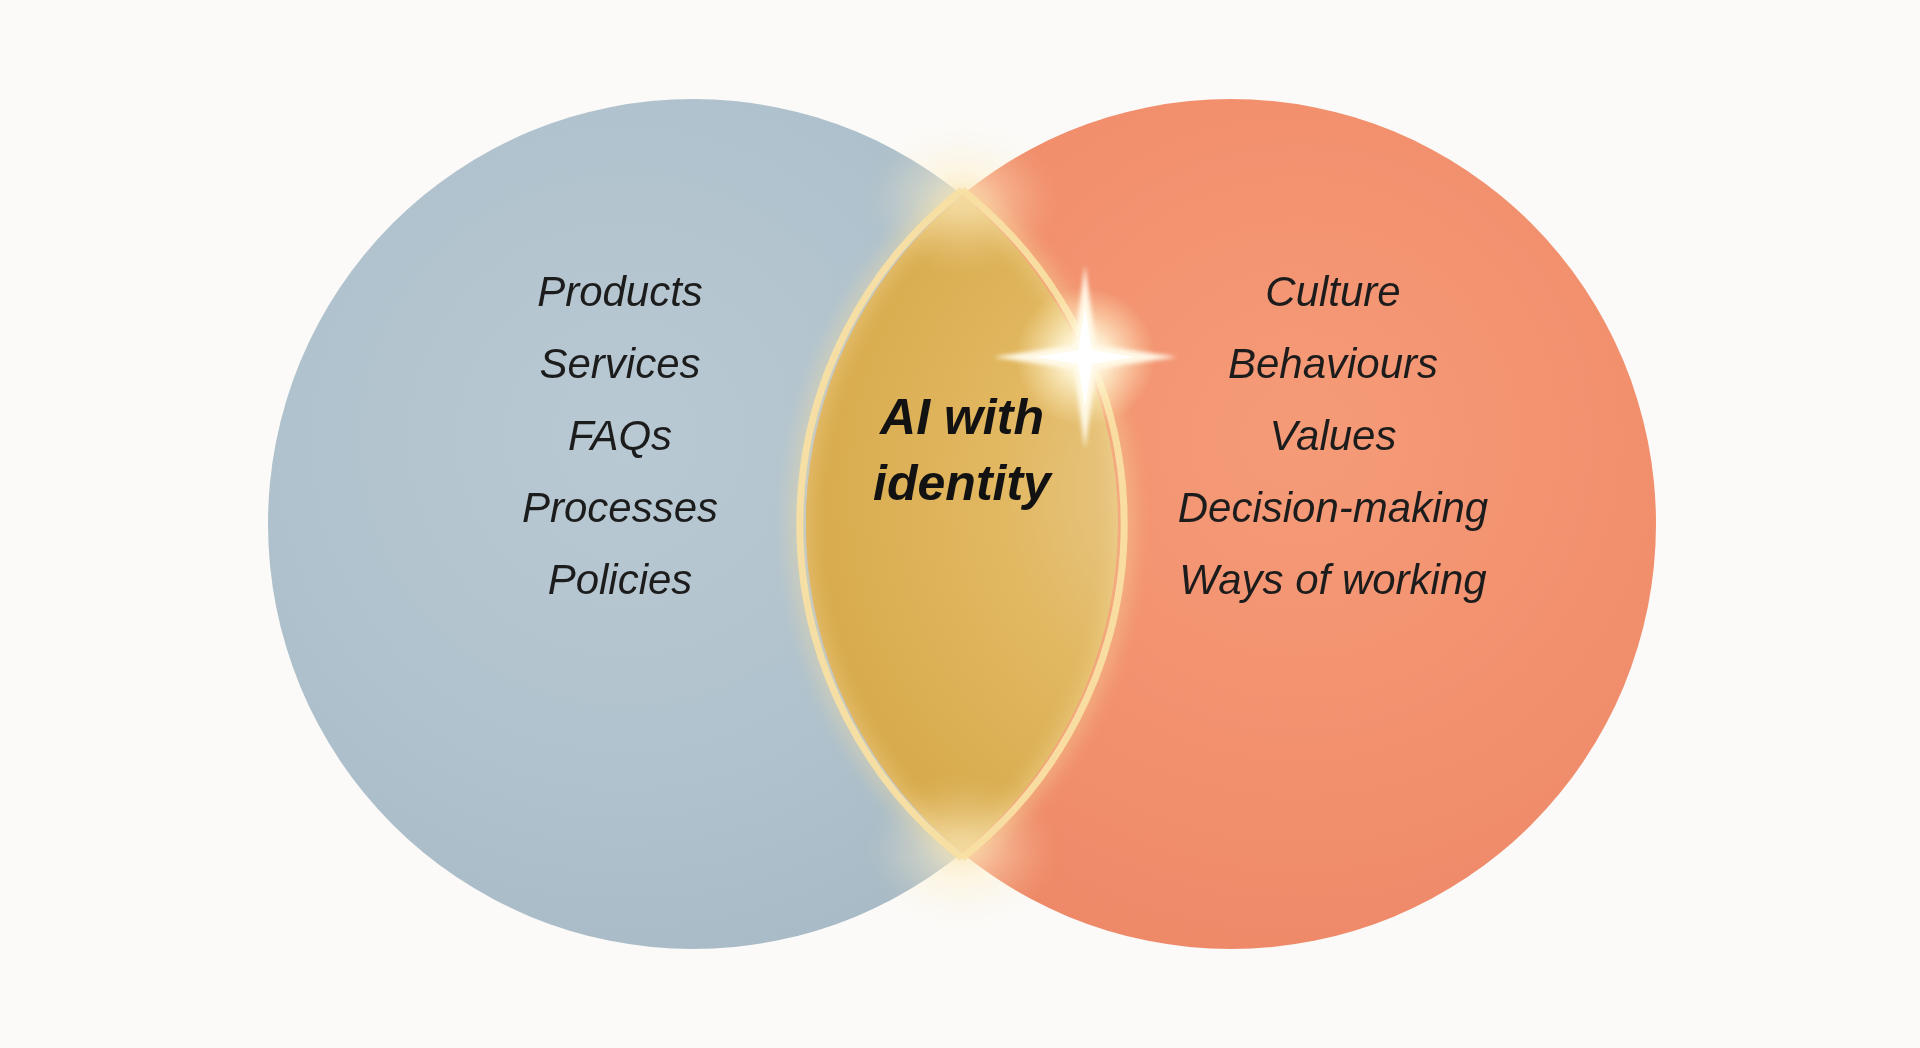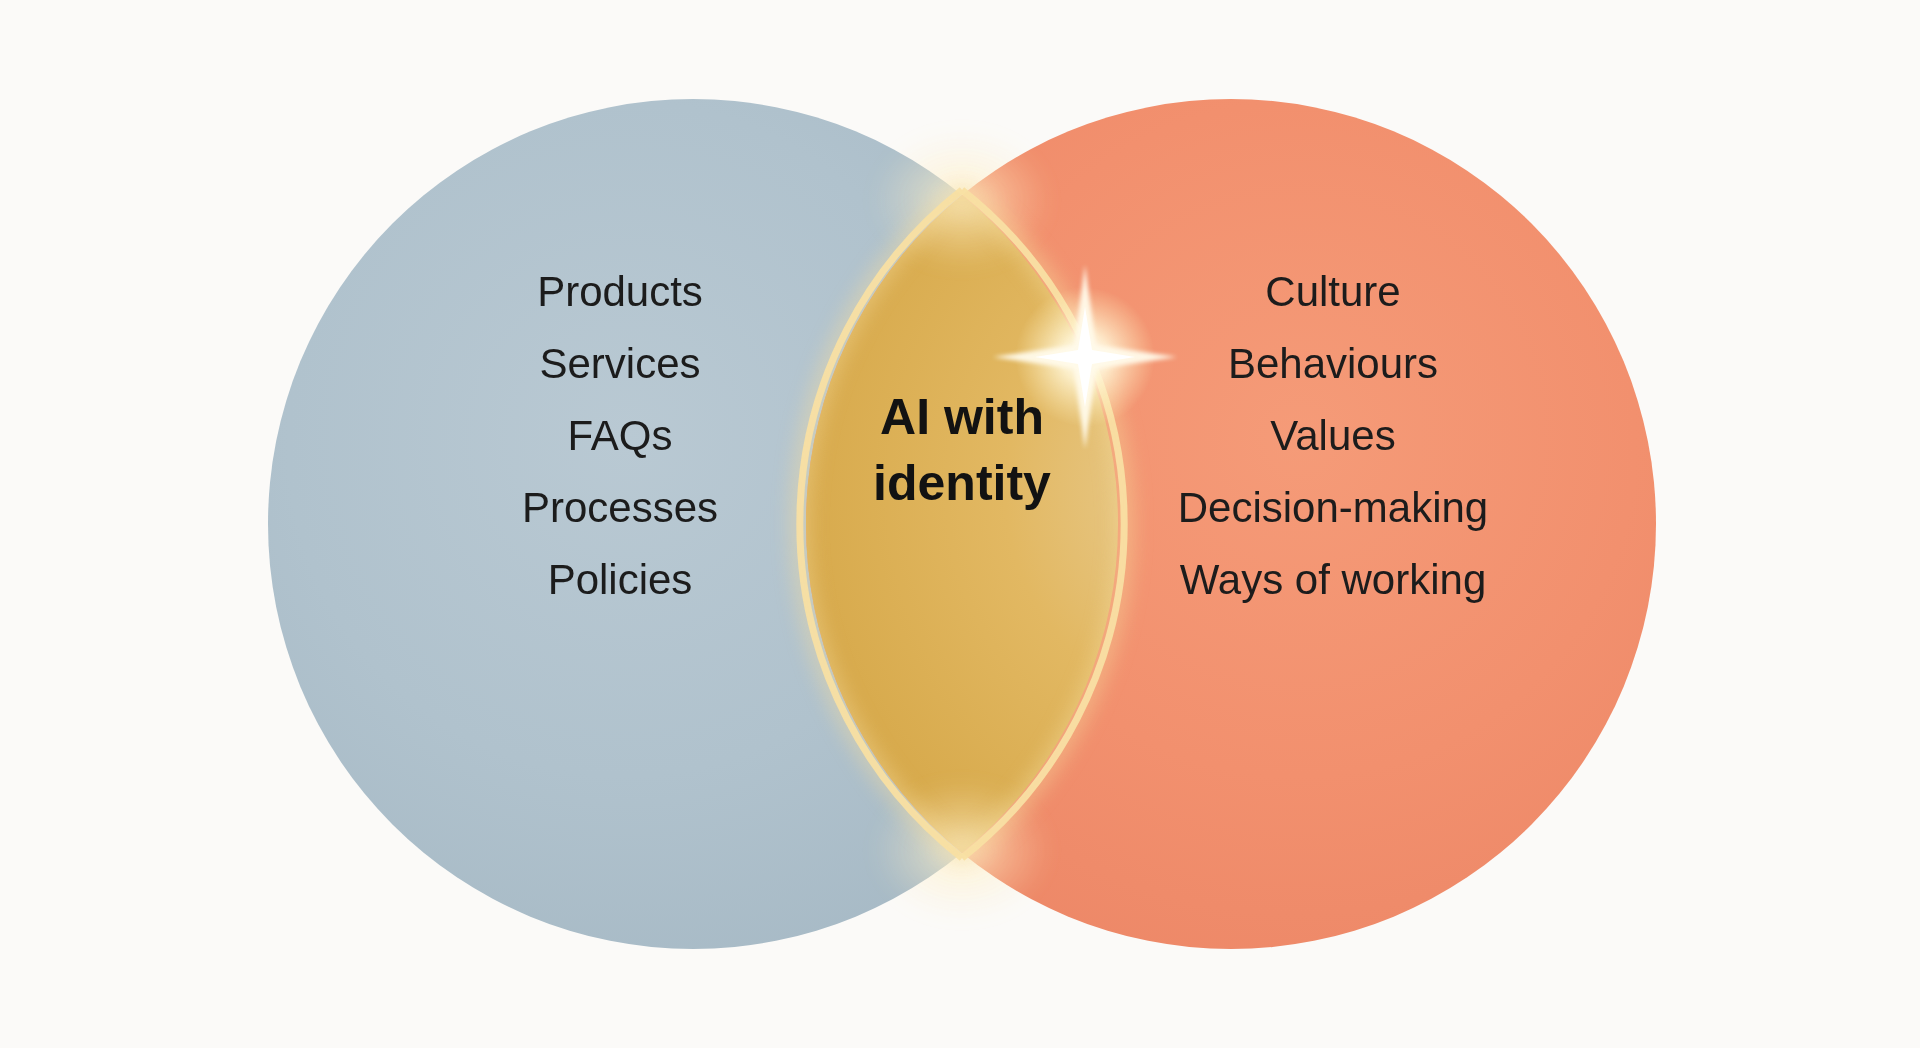--- a/index.html
+++ b/index.html
@@ -12,20 +12,21 @@
     width: 1920px;
     height: 1048px;
     overflow: hidden;
     font-family: "Liberation Sans", sans-serif;
   }
   #stage {
     position: relative;
     width: 1920px;
     height: 828px;
     background: #eab308;
+    font-style: italic;
   }
   #venn {
     position: absolute;
     inset: 0;
     width: 1920px;
     height: 1048px;
     display: block;
   }
   .txt {
     white-space: pre;

